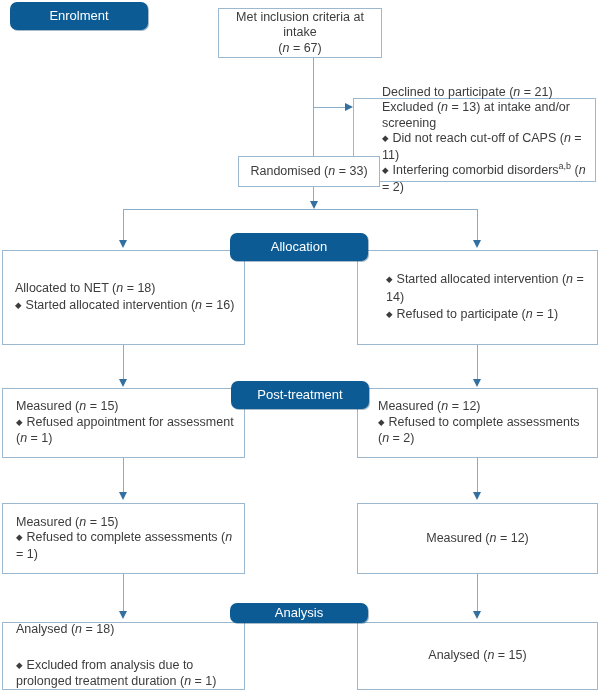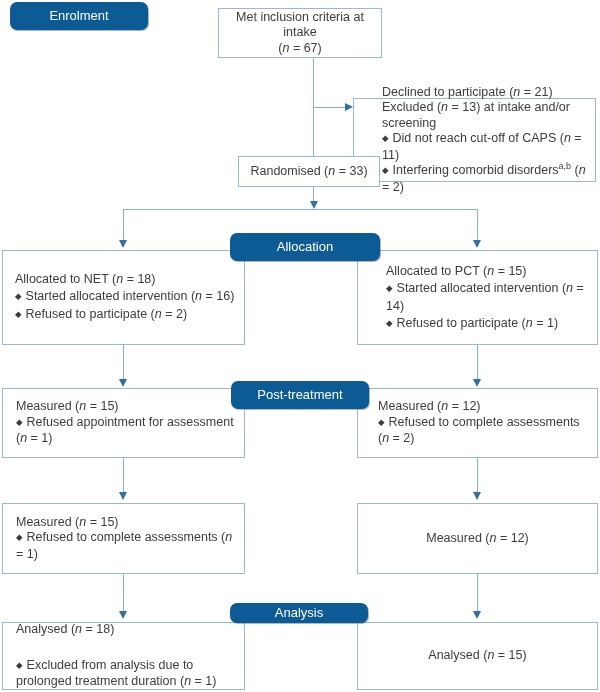--- a/index.html
+++ b/index.html
@@ -33,21 +33,21 @@
   .bullet{font-size:8.5px;margin-right:4px;position:relative;top:-1px;}
   sup{font-size:9px;line-height:0;}
   i{font-style:italic;}
 </style>
 </head>
 <body>
 
 <div id="canvas">
 
   <div class="pill" style="left:10px;top:2px;width:138px;height:28px;">Enrolment</div>
-  <div class="pill" style="left:230px;top:233px;width:150px;height:28px;">Allocation</div>
+  <div class="pill" style="left:230px;top:233px;width:138px;height:28px;">Allocation</div>
   <div class="pill" style="left:231px;top:365px;width:138px;height:28px;margin-top:16px;">Post-treatment</div>
   <div class="pill" style="left:230px;top:603px;width:138px;height:20px;">Analysis</div>
 
   <div class="vline" style="left:313px;top:58px;height:98px;"></div>
   <div class="hline" style="left:314px;top:107px;width:31px;"></div>
   <div class="arr right" style="left:345px;top:103px;"></div>
 
   <div class="vline" style="left:313px;top:187px;height:14px;"></div>
   <div class="arr down" style="left:310px;top:201px;"></div>
   <div class="hline" style="left:123px;top:209px;width:355px;"></div>
@@ -83,25 +83,23 @@
     <div><span class="bullet">◆</span><span>Interfering comorbid disorders<sup>a,b</sup> (<i>n</i> = 2)</span></div>
   </div>
 
   <div class="box center" style="left:238px;top:156px;width:142px;height:31px;">
     <div>Randomised (<i>n</i> = 33)</div>
   </div>
 
   <div class="box lh17" style="left:2px;top:250px;width:243px;height:95px;padding-left:12px;padding-right:4px;">
     <div>Allocated to NET (<i>n</i> = 18)</div>
     <div><span class="bullet">◆</span><span>Started allocated intervention (<i>n</i> = 16)</span></div>
-    <div><span class="bullet">◆</span><span>Refused to participate (<i>n</i> = 2)</span></div>
   </div>
 
   <div class="box lh17" style="left:357px;top:250px;width:241px;height:95px;padding-left:28px;padding-right:4px;">
-    <div>Allocated to PCT (<i>n</i> = 15)</div>
     <div><span class="bullet">◆</span><span>Started allocated intervention (<i>n</i> = 14)</span></div>
     <div><span class="bullet">◆</span><span>Refused to participate (<i>n</i> = 1)</span></div>
   </div>
 
   <div class="box" style="left:2px;top:388px;width:243px;height:70px;padding-left:13px;padding-right:4px;">
     <div>Measured (<i>n</i> = 15)</div>
     <div><span class="bullet">◆</span><span>Refused appointment for assessment (<i>n</i> = 1)</span></div>
   </div>
 
   <div class="box" style="left:357px;top:388px;width:241px;height:70px;padding-left:20px;padding-right:4px;">

